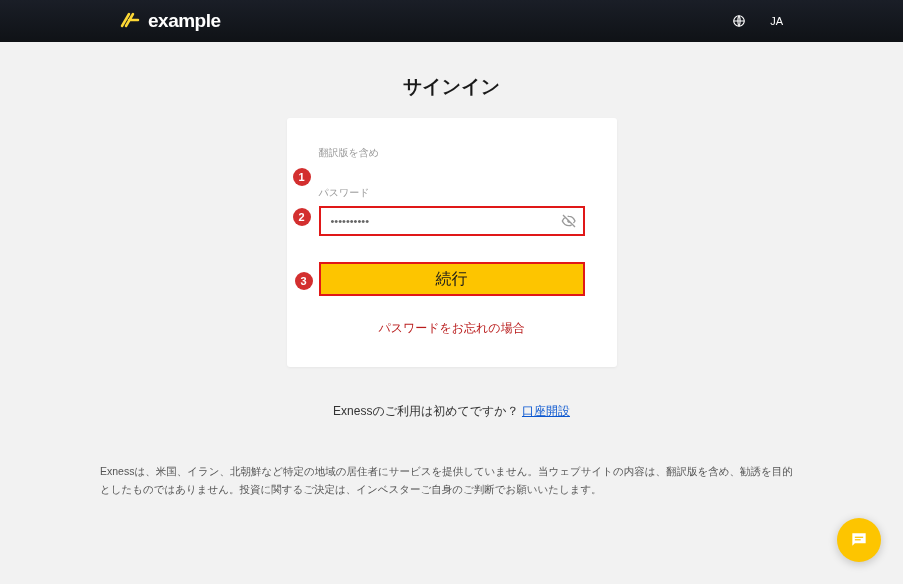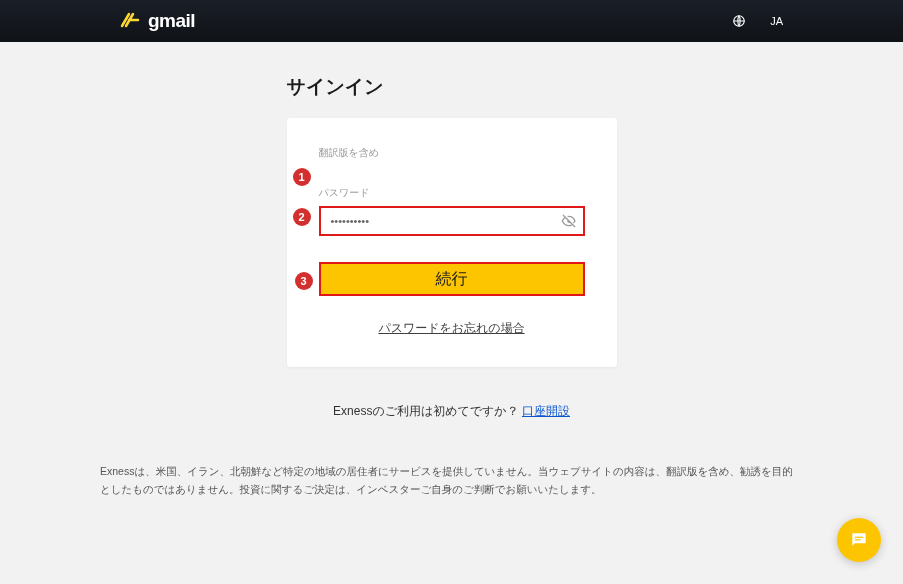--- a/index.html
+++ b/index.html
@@ -42,21 +42,21 @@
       gap: 24px;
       color: #fff;
       font-size: 11px;
       cursor: pointer;
     }
     .globe-icon {
       width: 14px;
       height: 14px;
     }
     .page-title {
-      text-align: left;
+      text-align: center;
       font-size: 19px;
       font-weight: 700;
       color: #1a1a1a;
       margin: 32px 0 18px 0;
       width: 330px;
       margin-left: auto;
       margin-right: auto;
     }
     .card {
       background: #fff;
@@ -134,23 +134,22 @@
       font-size: 11px;
       font-weight: 700;
     }
     .badge-1 { top: 22px; }
     .badge-2 { top: 22px; }
     .badge-3 { top: 8px; }
     .forgot-link {
       text-align: center;
     }
     .forgot-link a {
-      color: #404040;
+      color: #b91c1c;
       font-size: 12px;
-      text-decoration: underline;
       cursor: pointer;
     }
     .signup-row {
       text-align: center;
       margin-top: 36px;
       font-size: 12px;
       color: #333;
     }
     .signup-row a {
       color: #0b57d0;
@@ -187,21 +186,21 @@
 </head>
 <body>
 
 <div class="header">
   <div class="logo">
     <span class="logo-icon">
       <svg width="22" height="16" viewBox="0 0 22 16">
         <path d="M2 14 L9 2 M6 14 L13 2 M9 8 L18 8" stroke="#fdd835" stroke-width="2.5" fill="none" stroke-linecap="round"></path>
       </svg>
     </span>
-    <span class="logo-text">gmail</span>
+    <span class="logo-text">example</span>
   </div>
   <div class="lang-selector">
     <svg class="globe-icon" viewBox="0 0 24 24" fill="none" stroke="#fff" stroke-width="2">
       <circle cx="12" cy="12" r="9"></circle>
       <path d="M3 12h18M12 3c2.5 3 2.5 15 0 18M12 3c-2.5 3-2.5 15 0 18"></path>
     </svg>
     <span>JA</span>
   </div>
 </div>
 

